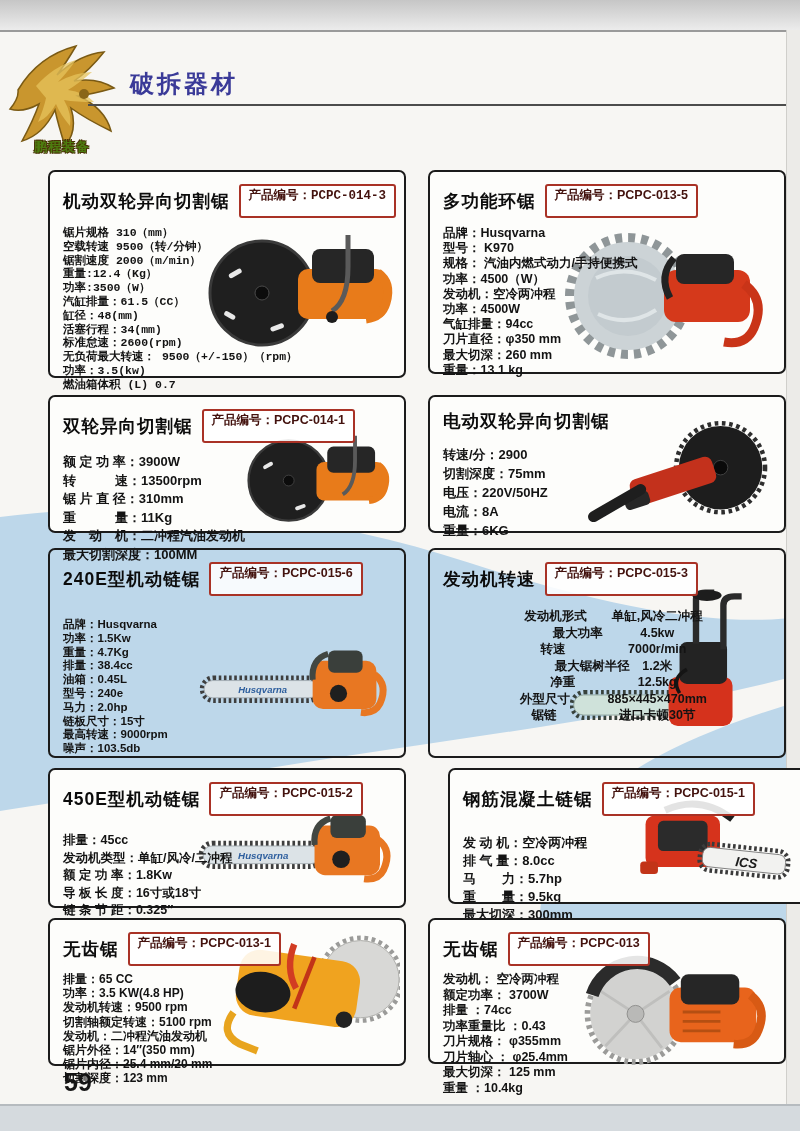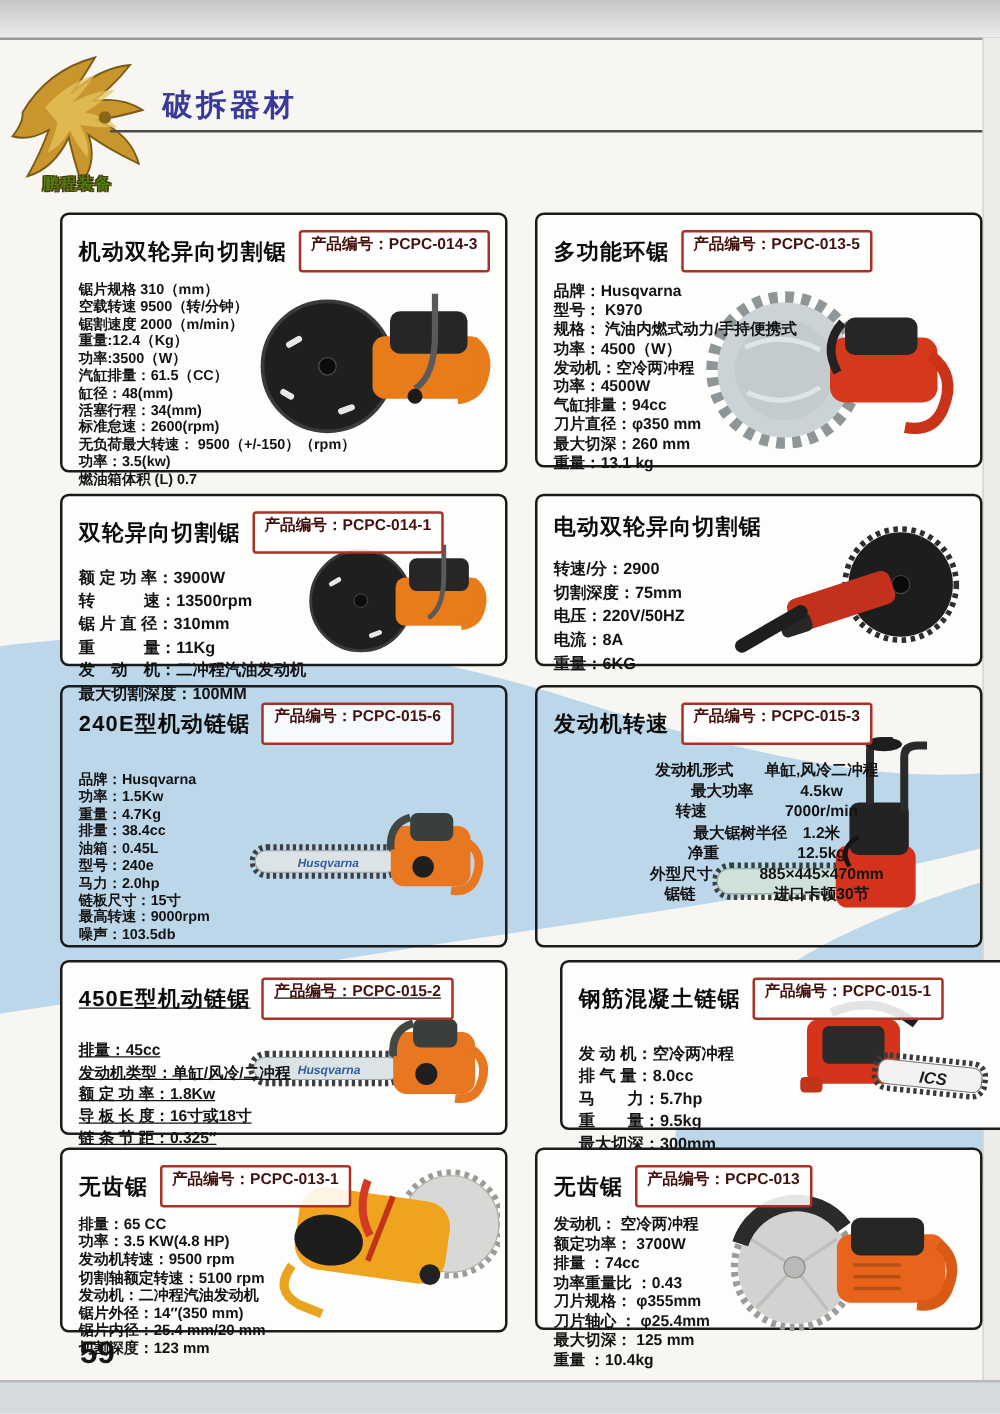--- a/index.html
+++ b/index.html
@@ -27,27 +27,27 @@
        background:#fdfdfb;z-index:1;box-sizing:border-box;}
   .box.tinted{background:transparent;}
   .box-head{display:flex;align-items:center;gap:9px;padding:12px 13px 0 13px;position:relative;z-index:2;}
   .box-title{font-size:17.5px;font-weight:bold;color:#0c0c0c;letter-spacing:1px;white-space:nowrap;}
   .badge{border:2px solid #a93226;border-radius:3px;padding:1px 8px 12px 8px;font-size:12.5px;
          font-weight:bold;color:#43120e;background:rgba(255,255,255,0.88);white-space:nowrap;}
   .specs{position:relative;z-index:2;padding:6px 0 0 13px;font-weight:bold;color:#131313;}
   .spec-line{white-space:nowrap;}
   .photo{position:absolute;z-index:1;}
   
-  #b1{left:48px;top:170px;height:208px;} #b1 .specs{font-size:11.5px;line-height:13.8px;margin-top:2px;}
+  #b1{left:48px;top:170px;height:208px;font-family:Liberation Mono, monospace;} #b1 .specs{font-size:11.5px;line-height:13.8px;margin-top:2px;}
   #b2{left:428px;top:170px;height:204px;} #b2 .specs{font-size:12.5px;line-height:15.2px;margin-top:2px;}
   #b3{left:48px;top:395px;height:138px;} #b3 .specs{font-size:13px;line-height:18.5px;margin-top:4px;}
   #b4{left:428px;top:395px;height:138px;} #b4 .specs{font-size:13px;line-height:19px;margin-top:6px;}
   #b5{left:48px;top:548px;height:210px;} #b5 .specs{font-size:11.5px;line-height:13.8px;margin-top:16px;}
   #b6{left:428px;top:548px;height:210px;} #b6 .specs{font-size:12.5px;line-height:16.5px;margin-top:6px;text-align:center;}
-  #b7{left:48px;top:768px;height:140px;text-decoration:underline;} #b7 .specs{font-size:12.5px;line-height:17.5px;margin-top:10px;}
+  #b7{left:48px;top:768px;height:140px;} #b7 .specs{font-size:12.5px;line-height:17.5px;margin-top:10px;}
   #b8{left:448px;top:768px;height:136px;} #b8 .specs{font-size:13px;line-height:18px;margin-top:12px;}
   #b9{left:48px;top:918px;height:148px;} #b9 .specs{font-size:12px;line-height:14.2px;margin-top:0px;}
   #b10{left:428px;top:918px;height:146px;} #b10 .specs{font-size:12.5px;line-height:15.5px;margin-top:0;}
   .page-number{position:absolute;left:64px;top:1068px;font-size:25px;font-weight:bold;color:#161616;}
 </style>
 </head>
 <body>
 
 <div id="page">
   <div class="scan-top"></div>

